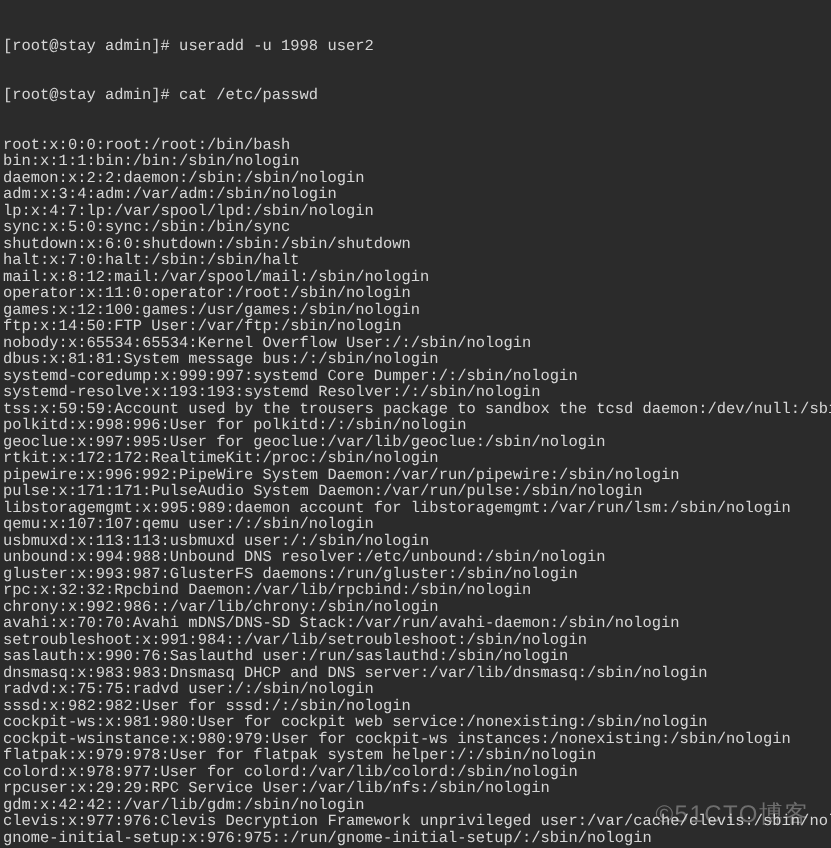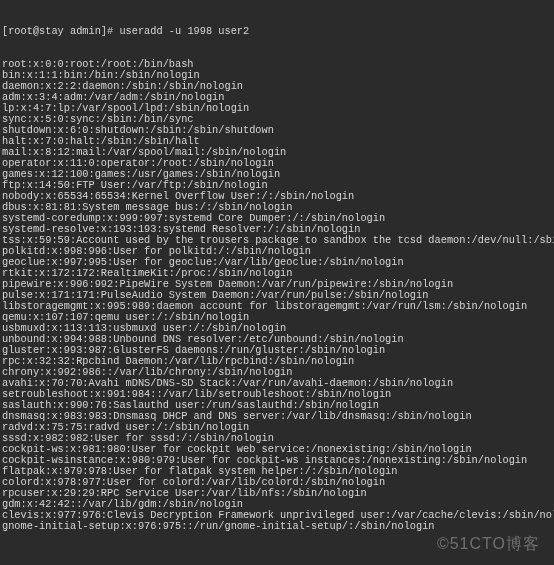--- a/index.html
+++ b/index.html
@@ -31,17 +31,18 @@
     letter-spacing: 1px;
     pointer-events: none;
     margin-left: 28px;
   }
 </style>
 </head>
 <body>
 
 <div class="term">
   <div class="line"><span class="prompt">[root@stay admin]# </span><span>useradd -u 1998 user2</span></div>
+  <div class="line"><span class="prompt">[root@stay admin]# </span><span>cat /etc/passwd</span></div>
   <div id="output-container"><div class="line">root:x:0:0:root:/root:/bin/bash</div><div class="line">bin:x:1:1:bin:/bin:/sbin/nologin</div><div class="line">daemon:x:2:2:daemon:/sbin:/sbin/nologin</div><div class="line">adm:x:3:4:adm:/var/adm:/sbin/nologin</div><div class="line">lp:x:4:7:lp:/var/spool/lpd:/sbin/nologin</div><div class="line">sync:x:5:0:sync:/sbin:/bin/sync</div><div class="line">shutdown:x:6:0:shutdown:/sbin:/sbin/shutdown</div><div class="line">halt:x:7:0:halt:/sbin:/sbin/halt</div><div class="line">mail:x:8:12:mail:/var/spool/mail:/sbin/nologin</div><div class="line">operator:x:11:0:operator:/root:/sbin/nologin</div><div class="line">games:x:12:100:games:/usr/games:/sbin/nologin</div><div class="line">ftp:x:14:50:FTP User:/var/ftp:/sbin/nologin</div><div class="line">nobody:x:65534:65534:Kernel Overflow User:/:/sbin/nologin</div><div class="line">dbus:x:81:81:System message bus:/:/sbin/nologin</div><div class="line">systemd-coredump:x:999:997:systemd Core Dumper:/:/sbin/nologin</div><div class="line">systemd-resolve:x:193:193:systemd Resolver:/:/sbin/nologin</div><div class="line">tss:x:59:59:Account used by the trousers package to sandbox the tcsd daemon:/dev/null:/sbin/nologin</div><div class="line">polkitd:x:998:996:User for polkitd:/:/sbin/nologin</div><div class="line">geoclue:x:997:995:User for geoclue:/var/lib/geoclue:/sbin/nologin</div><div class="line">rtkit:x:172:172:RealtimeKit:/proc:/sbin/nologin</div><div class="line">pipewire:x:996:992:PipeWire System Daemon:/var/run/pipewire:/sbin/nologin</div><div class="line">pulse:x:171:171:PulseAudio System Daemon:/var/run/pulse:/sbin/nologin</div><div class="line">libstoragemgmt:x:995:989:daemon account for libstoragemgmt:/var/run/lsm:/sbin/nologin</div><div class="line">qemu:x:107:107:qemu user:/:/sbin/nologin</div><div class="line">usbmuxd:x:113:113:usbmuxd user:/:/sbin/nologin</div><div class="line">unbound:x:994:988:Unbound DNS resolver:/etc/unbound:/sbin/nologin</div><div class="line">gluster:x:993:987:GlusterFS daemons:/run/gluster:/sbin/nologin</div><div class="line">rpc:x:32:32:Rpcbind Daemon:/var/lib/rpcbind:/sbin/nologin</div><div class="line">chrony:x:992:986::/var/lib/chrony:/sbin/nologin</div><div class="line">avahi:x:70:70:Avahi mDNS/DNS-SD Stack:/var/run/avahi-daemon:/sbin/nologin</div><div class="line">setroubleshoot:x:991:984::/var/lib/setroubleshoot:/sbin/nologin</div><div class="line">saslauth:x:990:76:Saslauthd user:/run/saslauthd:/sbin/nologin</div><div class="line">dnsmasq:x:983:983:Dnsmasq DHCP and DNS server:/var/lib/dnsmasq:/sbin/nologin</div><div class="line">radvd:x:75:75:radvd user:/:/sbin/nologin</div><div class="line">sssd:x:982:982:User for sssd:/:/sbin/nologin</div><div class="line">cockpit-ws:x:981:980:User for cockpit web service:/nonexisting:/sbin/nologin</div><div class="line">cockpit-wsinstance:x:980:979:User for cockpit-ws instances:/nonexisting:/sbin/nologin</div><div class="line">flatpak:x:979:978:User for flatpak system helper:/:/sbin/nologin</div><div class="line">colord:x:978:977:User for colord:/var/lib/colord:/sbin/nologin</div><div class="line">rpcuser:x:29:29:RPC Service User:/var/lib/nfs:/sbin/nologin</div><div class="line">gdm:x:42:42::/var/lib/gdm:/sbin/nologin</div><div class="line">clevis:x:977:976:Clevis Decryption Framework unprivileged user:/var/cache/clevis:/sbin/nologin</div><div class="line">gnome-initial-setup:x:976:975::/run/gnome-initial-setup/:/sbin/nologin</div></div>
   
 </div>
 
 <div class="watermark">©51CTO博客</div>
 
 </body></html>

